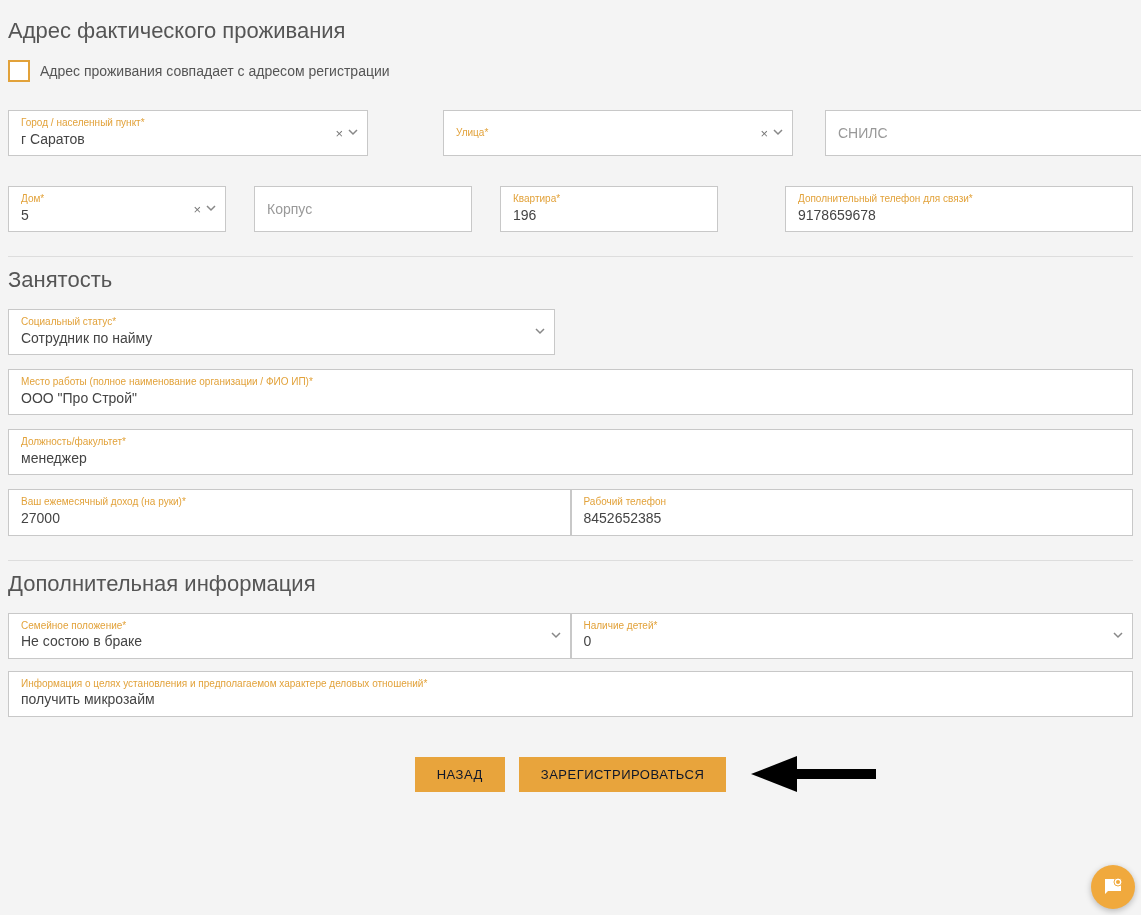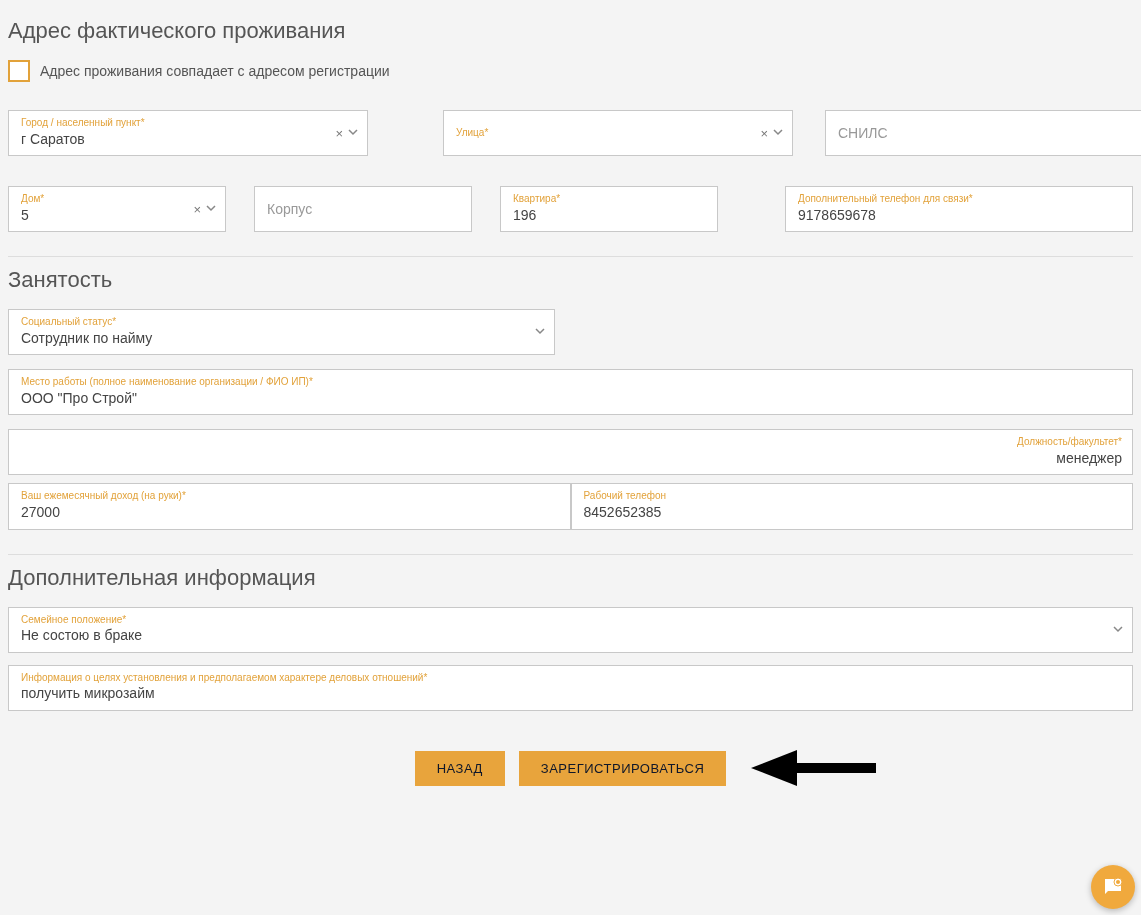--- a/index.html
+++ b/index.html
@@ -201,21 +201,21 @@
   </div>
 </div>
 
 <div class="single-row" style="margin-bottom:14px;">
   <div class="field">
     <span class="field-label">Место работы (полное наименование организации / ФИО ИП)*</span>
     <span class="field-value">ООО "Про Строй"</span>
   </div>
 </div>
 
-<div class="single-row" style="margin-bottom:8px;text-align:right;">
+<div class="single-row" style="margin-bottom:14px;">
   <div class="field">
     <span class="field-label">Должность/факультет*</span>
     <span class="field-value">менеджер</span>
   </div>
 </div>
 
 <div class="half-row">
   <div class="field">
     <span class="field-label">Ваш ежемесячный доход (на руки)*</span>
     <span class="field-value">27000</span>
@@ -227,20 +227,29 @@
 </div>
 
 <hr class="sep">
 
 <h2>Дополнительная информация</h2>
 
 <div class="half-row" style="">
   <div class="field select-field">
     <span class="field-label">Семейное положение*</span>
     <span class="field-value">Не состою в браке</span>
+    <span class="caret">
+        <svg width="12" height="12" viewBox="0 0 12 12">
+          <path d="M2 4l4 4 4-4" fill="none" stroke="#888" stroke-width="1.5"></path>
+        </svg>
+      </span>
+  </div>
+  <div class="field select-field">
+    <span class="field-label">Наличие детей*</span>
+    <span class="field-value">0</span>
     <span class="caret">
         <svg width="12" height="12" viewBox="0 0 12 12">
           <path d="M2 4l4 4 4-4" fill="none" stroke="#888" stroke-width="1.5"></path>
         </svg>
       </span>
   </div>
 </div>
 
 <div class="single-row">
   <div class="field">

